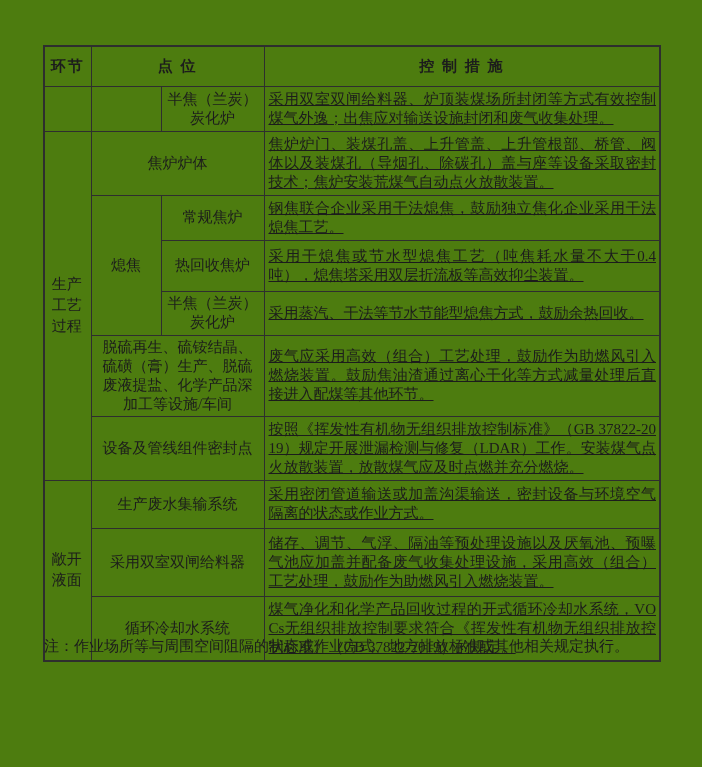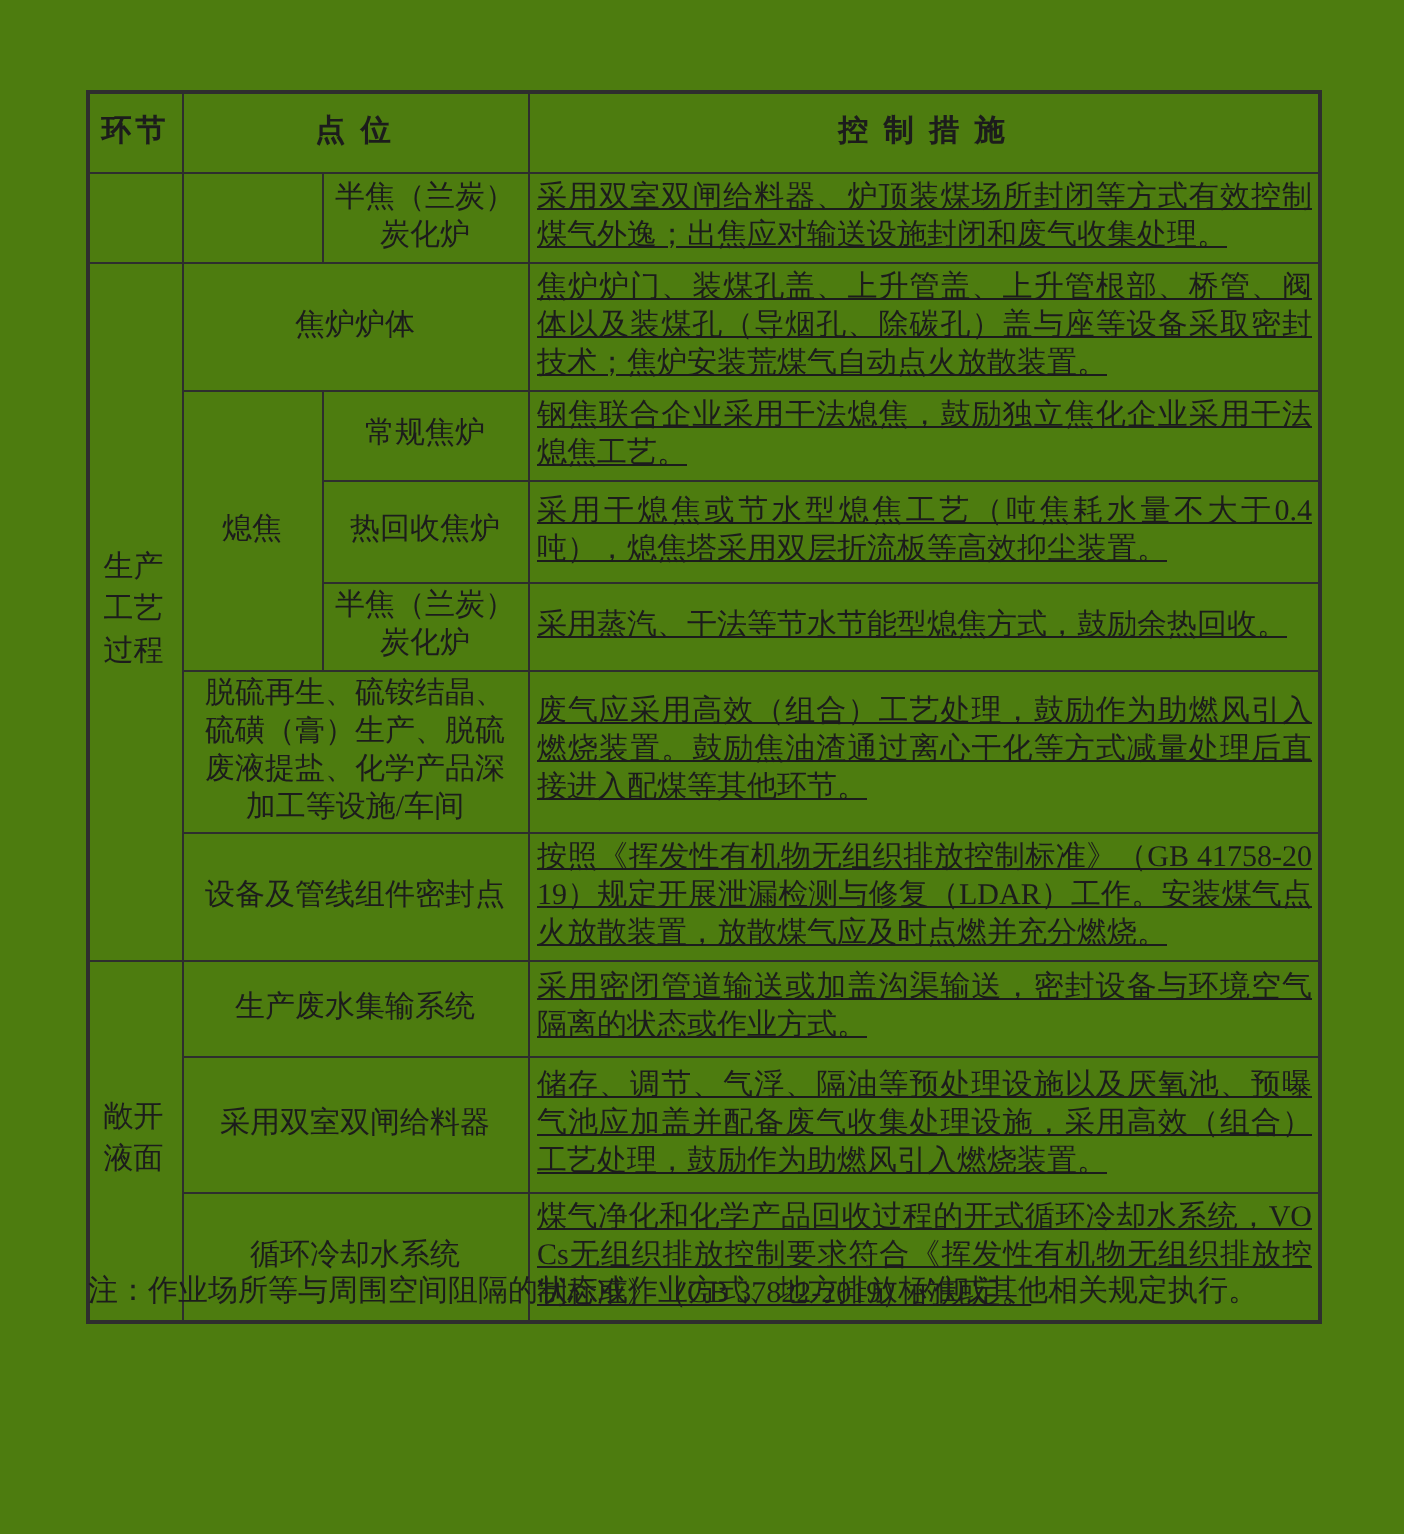--- a/index.html
+++ b/index.html
@@ -125,21 +125,21 @@
       <td class="measure-cell">采用蒸汽、干法等节水节能型熄焦方式，鼓励余热回收。</td>
     </tr>
 
     <tr style="height:75px">
       <td class="point-cell" colspan="2">脱硫再生、硫铵结晶、硫磺（膏）生产、脱硫废液提盐、化学产品深加工等设施/车间</td>
       <td class="measure-cell">废气应采用高效（组合）工艺处理，鼓励作为助燃风引入燃烧装置。鼓励焦油渣通过离心干化等方式减量处理后直接进入配煤等其他环节。</td>
     </tr>
 
     <tr style="height:60px">
       <td class="point-cell" colspan="2">设备及管线组件密封点</td>
-      <td class="measure-cell">按照《挥发性有机物无组织排放控制标准》（GB 41758-2019）规定开展泄漏检测与修复（LDAR）工作。安装煤气点火放散装置，放散煤气应及时点燃并充分燃烧。</td>
+      <td class="measure-cell">按照《挥发性有机物无组织排放控制标准》（GB 37822-2019）规定开展泄漏检测与修复（LDAR）工作。安装煤气点火放散装置，放散煤气应及时点燃并充分燃烧。</td>
     </tr>
 
     <tr style="height:48px">
       <td class="stage-cell" rowspan="3">
         <span class="vwrap">敞开液面</span>
       </td>
       <td class="point-cell" colspan="2">生产废水集输系统</td>
       <td class="measure-cell">采用密闭管道输送或加盖沟渠输送，密封设备与环境空气隔离的状态或作业方式。</td>
     </tr>
 

